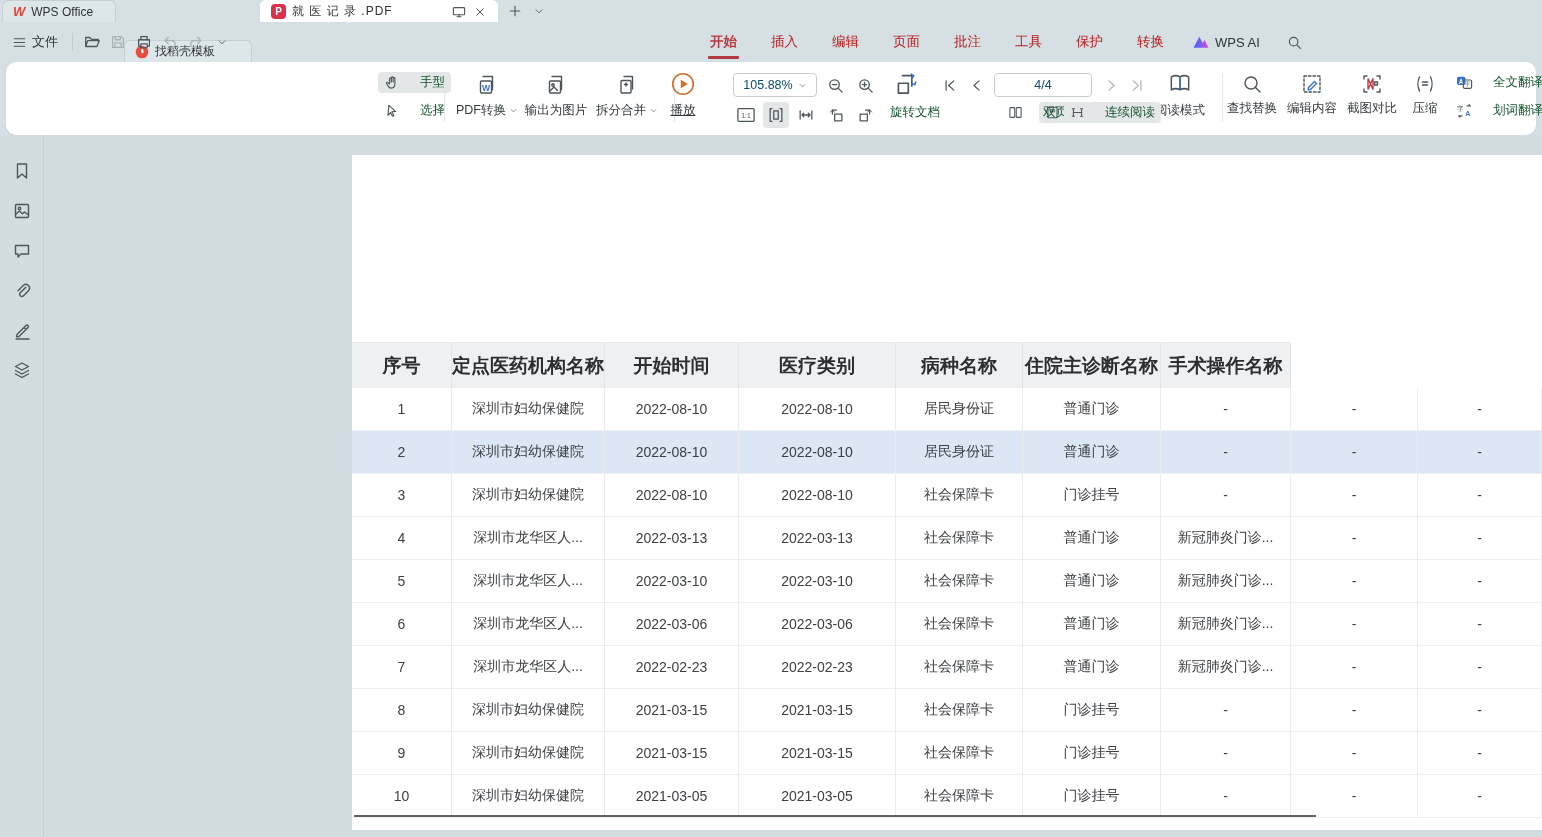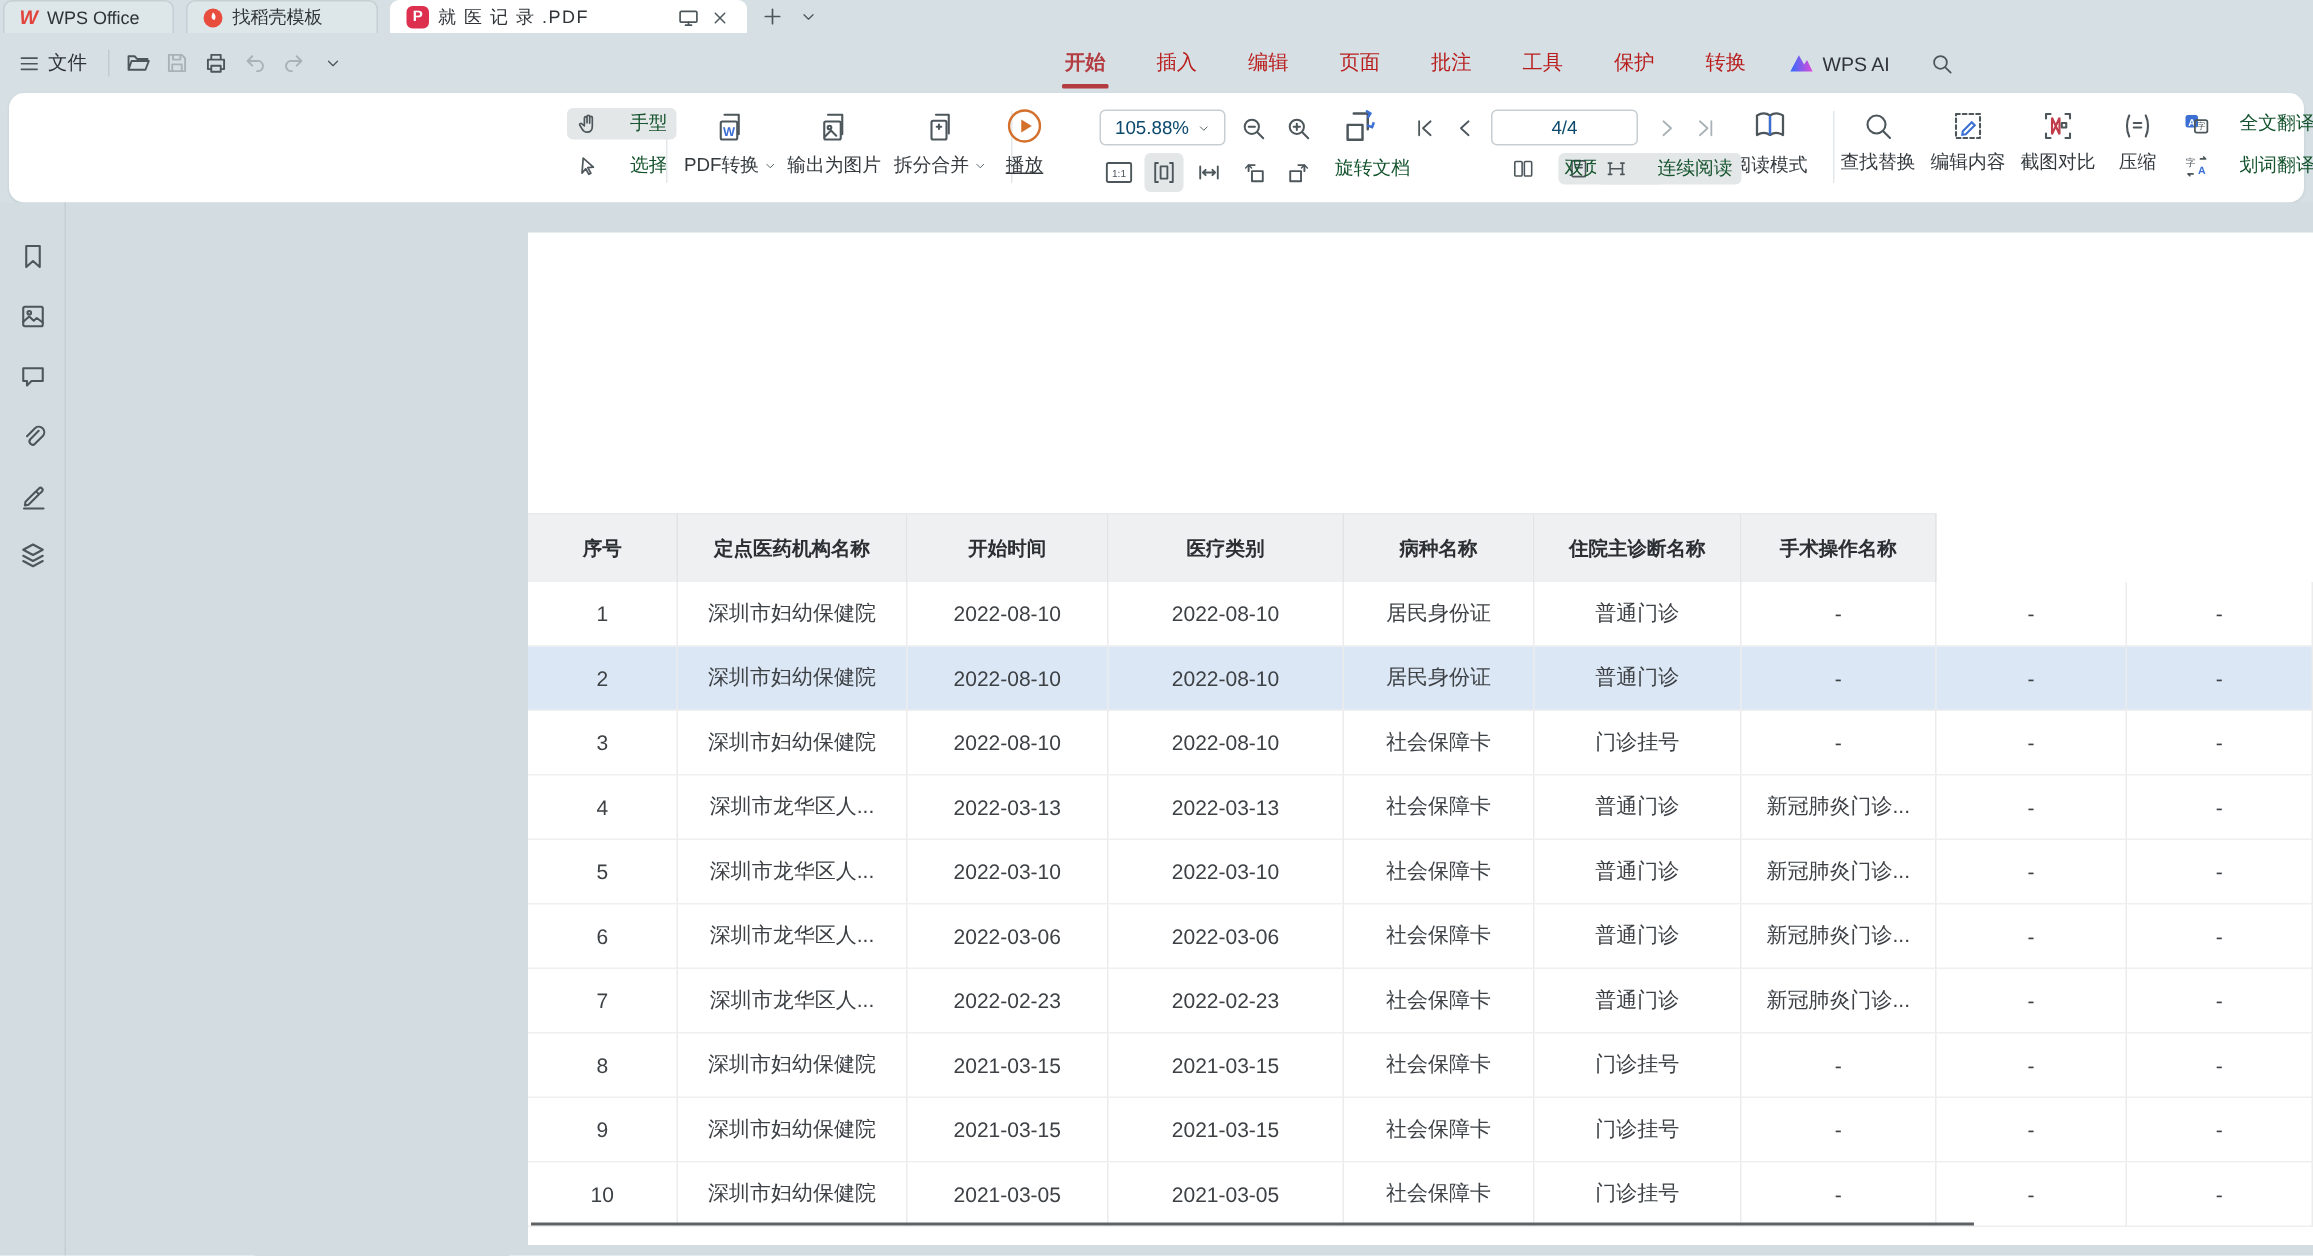--- a/index.html
+++ b/index.html
@@ -42,35 +42,35 @@
 
   
   .docarea { position:absolute; left:0; top:135px; width:1542px; height:702px; background:#d3dde1; }
   .sidebar { position:absolute; left:0; top:0; width:44px; height:100%; border-right:1px solid #c6d0d4; }
   .sbi { position:absolute; left:12px; width:20px; height:20px; }
   .page { position:absolute; left:352px; top:20px; width:1190px; height:675px; background:#ffffff; overflow:hidden; }
 
   
   .grid { display:grid; grid-template-columns:100px 153px 134px 157px 127px 138px 130px 127px 1fr; }
   .thead { position:absolute; left:0; top:187px; width:100%; }
-  .th { height:46px; background:#eef0f2; display:flex; align-items:center; justify-content:center; font-size:13px; font-weight:bold; color:#2b2f33; border-right:1px solid #e2e4e6; border-top:1px solid #e7e9ea; }
+  .th { height:46px; background:#eef0f2; display:flex; align-items:center; justify-content:center; font-size:19px; font-weight:bold; color:#2b2f33; border-right:1px solid #e2e4e6; border-top:1px solid #e7e9ea; }
   .tbody { position:absolute; left:0; top:233px; width:100%; }
   .trow > .tcell { height:43px; display:flex; align-items:center; justify-content:center; font-size:14px; color:#3d4145; border-right:1px solid #ececec; border-bottom:1px solid #efefef; }
   .trow.hl > .tcell { background:#dbe7f4; }
   .darkline { position:absolute; left:2px; top:660px; width:962px; height:2px; background:#5f6265; }
 </style>
 </head>
 <body>
 
 <div class="tabbar">
   <div class="tab" style="left:2px; width:114px;">
     <span style="color:#e2443c;font-weight:bold;font-style:italic;font-size:13px;">W</span>
     <span>WPS Office</span>
   </div>
-  <div class="tab" style="left:124px; width:128px;">
+  <div class="tab" style="left:124px; width:128px;margin-top:40px;">
     <span>
       <svg width="14" height="14" viewBox="0 0 20 20">
           <circle cx="10" cy="10" r="9" fill="#e84c3d"></circle>
           <path d="M10 4.5c2.6 2.4 3.2 4.8 1.4 7.4-2.6-.4-3.8-3-1.4-7.4z" fill="#fff"></path>
         </svg>
     </span>
     <span>找稻壳模板</span>
   </div>
   <div class="tab active" style="left:260px; width:238px;">
     <span class="pdfbadge">P</span>

